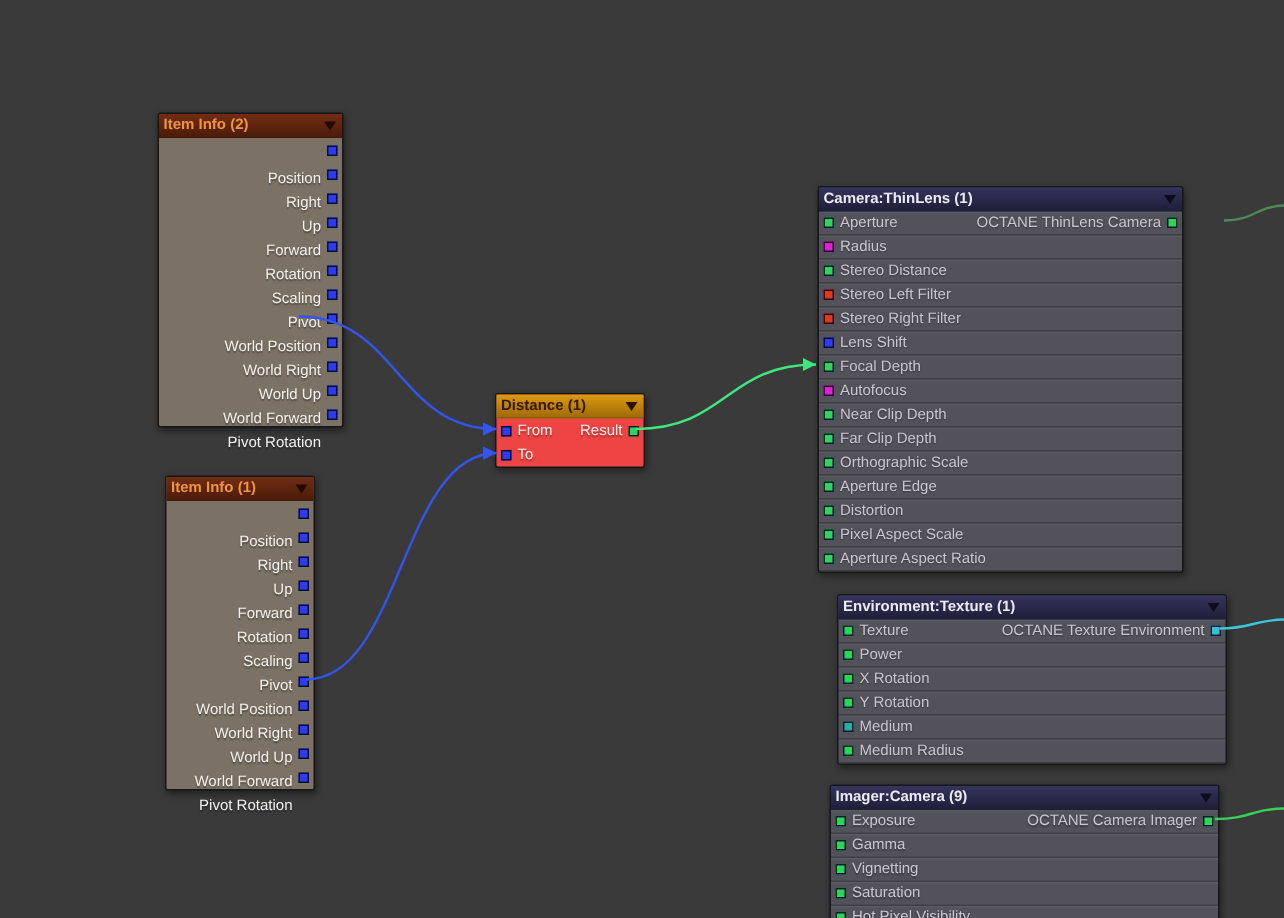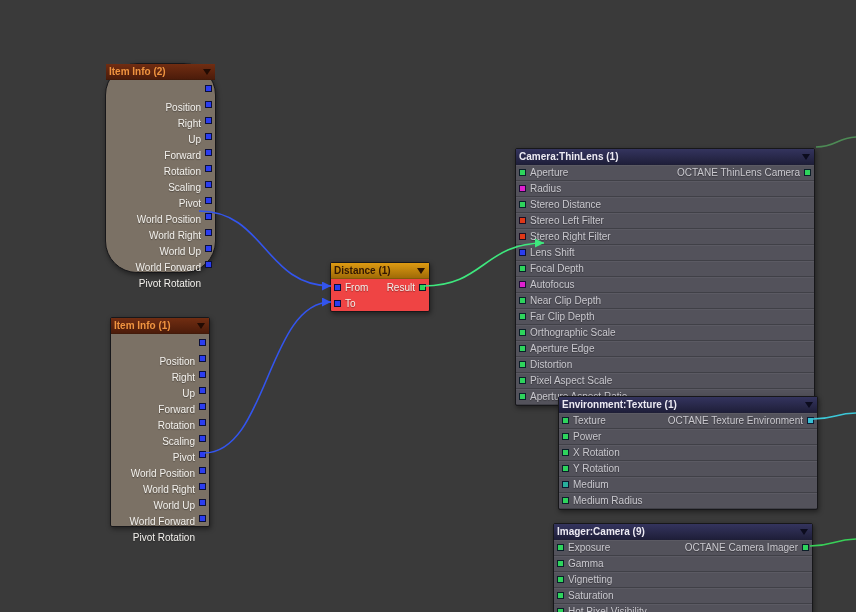--- a/index.html
+++ b/index.html
@@ -77,21 +77,21 @@
           <path d="M0,0 L9,4.5 L0,9 Z" fill="#3ee87e"></path>
         </marker>
       </defs>
       <path d="M199,211 C265,211 265,286 331,286" fill="none" stroke="#3355ee" stroke-width="1.6" marker-end="url(#arw0)"></path>
       <path d="M204,453 C267.5,453 267.5,302 331,302" fill="none" stroke="#3355ee" stroke-width="1.6" marker-end="url(#arw1)"></path>
       <path d="M424,286 C484,286 484,243 544,243" fill="none" stroke="#3ee87e" stroke-width="1.6" marker-end="url(#arw2)"></path>
       <path d="M816,147 C837,147 837,137 858,137" fill="none" stroke="#4d8a55" stroke-width="1.6"></path>
       <path d="M813,419 C835.5,419 835.5,413 858,413" fill="none" stroke="#3cc8d8" stroke-width="1.6"></path>
       <path d="M810,546 C834,546 834,539 858,539" fill="none" stroke="#38d058" stroke-width="1.6"></path>
     </svg>
-<div class="node warm" style="left: 105px; top: 63px; width: 111px; border-radius: 32px;">
+<div class="node warm" style="left: 105px; top: 75px; width: 124px;">
       <div class="node-header">
         <span class="node-title">Item Info (2)</span>
         <span class="tri"></span>
       </div>
       <div class="row">
         <span class="spacer"></span>
         <span class="lbl r">Position</span>
         <span class="port" style="background: rgb(43, 61, 240);"></span>
       </div>
       <div class="row">
@@ -227,21 +227,21 @@
         <span class="spacer"></span>
         <span class="lbl r">Result</span>
         <span class="port" style="background: rgb(46, 212, 92);"></span>
       </div>
       <div class="row">
         <span class="port" style="background: rgb(43, 61, 240);"></span>
         <span class="lbl l">To</span>
         <span class="spacer"></span>
       </div>
     </div>
-    <div class="node dark" style="left: 515px; top: 124px; width: 300px; margin-top: 24px;">
+    <div class="node dark" style="left: 545px; top: 124px; width: 244px;">
       <div class="node-header">
         <span class="node-title">Camera:ThinLens (1)</span>
         <span class="tri"></span>
       </div>
       <div class="row">
         <span class="port" style="background: rgb(46, 212, 92);"></span>
         <span class="lbl l">Aperture</span>
         <span class="spacer"></span>
         <span class="lbl r">OCTANE ThinLens Camera</span>
         <span class="port" style="background: rgb(46, 212, 92);"></span>

